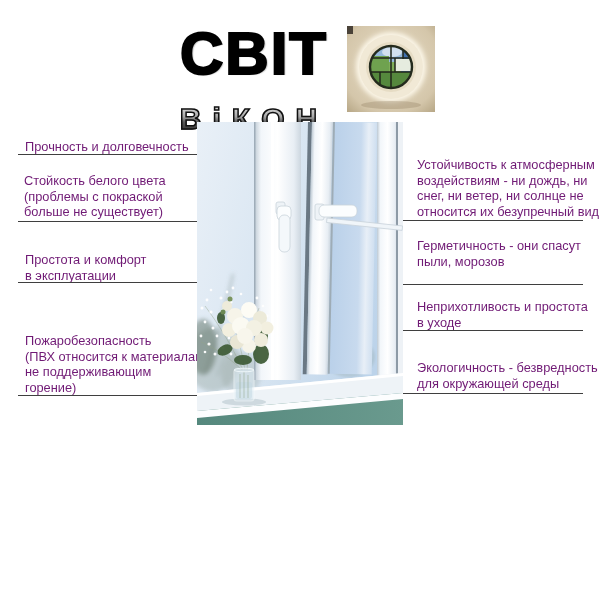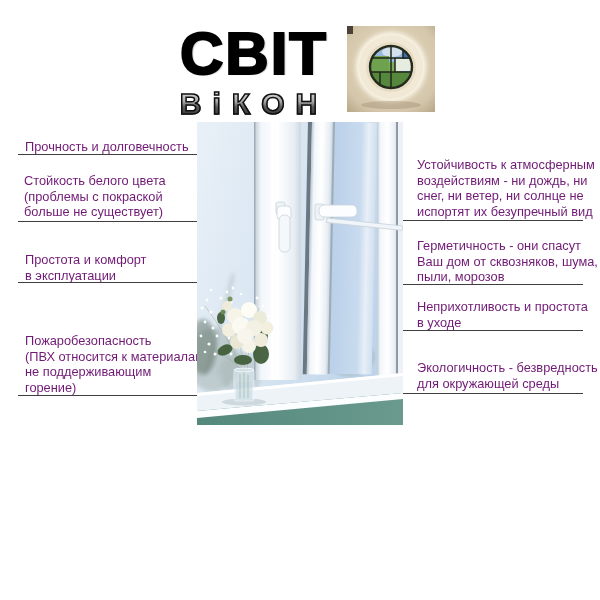--- a/index.html
+++ b/index.html
@@ -4,21 +4,21 @@
 <style>
   html,body{margin:0;padding:0;background:#ffffff;}
   #canvas{position:relative;width:600px;height:496px;background:#ffffff;overflow:hidden;
           font-family:"Liberation Sans",sans-serif;}
 
   
   .logo-text{position:absolute;left:148px;top:24px;width:212px;text-align:center;}
   .logo-title{font-size:60px;font-weight:bold;line-height:1;color:#000;
               letter-spacing:2px;-webkit-text-stroke:2.2px #000;
               text-shadow:2px 1px 1px rgba(110,110,110,.35);}
-  .logo-subtitle{margin-top:5px;font-size:30px;font-weight:bold;line-height:1;
+  .logo-subtitle{margin-top:20px;font-size:30px;font-weight:bold;line-height:1;
               letter-spacing:11px;color:#585858;-webkit-text-stroke:1.5px #101010;}
   @supports (-webkit-background-clip:text){
     .logo-subtitle{background:linear-gradient(180deg,#e9e9e9 0%,#a8a8a8 42%,#5a5a5a 60%,#2b2b2b 100%);
               -webkit-background-clip:text;background-clip:text;color:transparent;}
   }
   .emblem{position:absolute;left:347px;top:26px;width:88px;height:86px;}
 
   
   .feat{position:absolute;font-size:12.8px;line-height:15.6px;color:#701a75;white-space:nowrap;}
   .rule{position:absolute;height:1.4px;background:#3f3f3f;}
@@ -108,27 +108,26 @@
     <div>(ПВХ относится к материалам,</div>
     <div>не поддерживающим</div>
     <div>горение)</div>
   </div>
   <div class="rule" style="left:18px;top:395px;width:183px"></div>
 
   <div class="feat" style="left:417px;top:157px">
     <div>Устойчивость к атмосферным</div>
     <div>воздействиям - ни дождь, ни</div>
     <div>снег, ни ветер, ни солнце не</div>
-    <div>испортят их безупречный вид</div>
+    <div>относится их безупречный вид</div>
   </div>
   <div class="rule" style="left:403px;top:220px;width:180px"></div>
 
   <div class="feat" style="left:417px;top:238px">
     <div>Герметичность - они спасут</div>
-    <div>Ваш дом от сквозняков, шума,</div>
     <div>пыли, морозов</div>
   </div>
   <div class="rule" style="left:403px;top:284px;width:180px"></div>
 
   <div class="feat" style="left:417px;top:299px">
     <div>Неприхотливость и простота</div>
     <div>в уходе</div>
   </div>
   <div class="rule" style="left:403px;top:330px;width:180px"></div>
 

